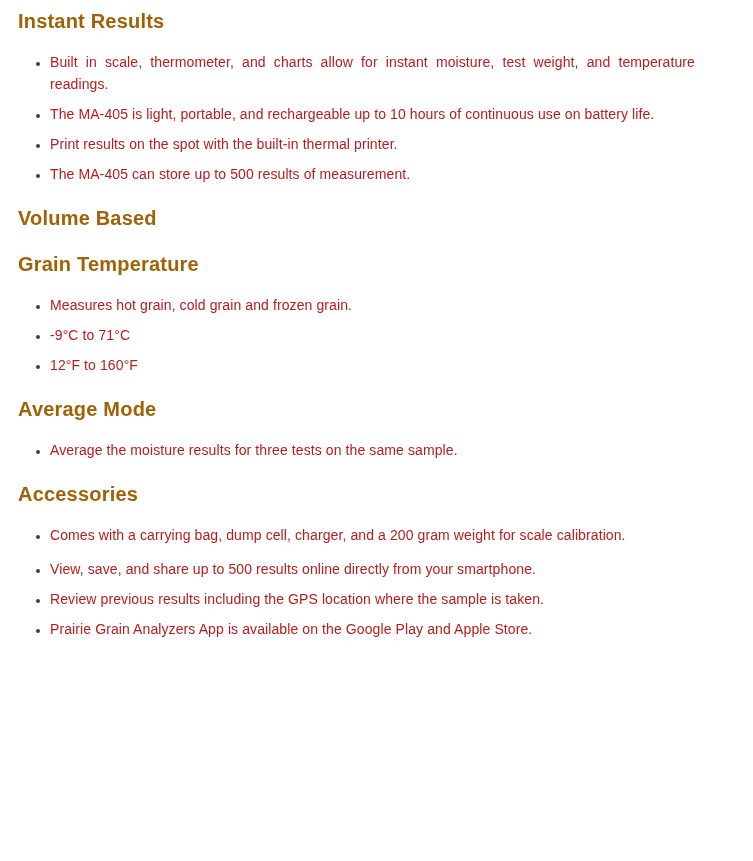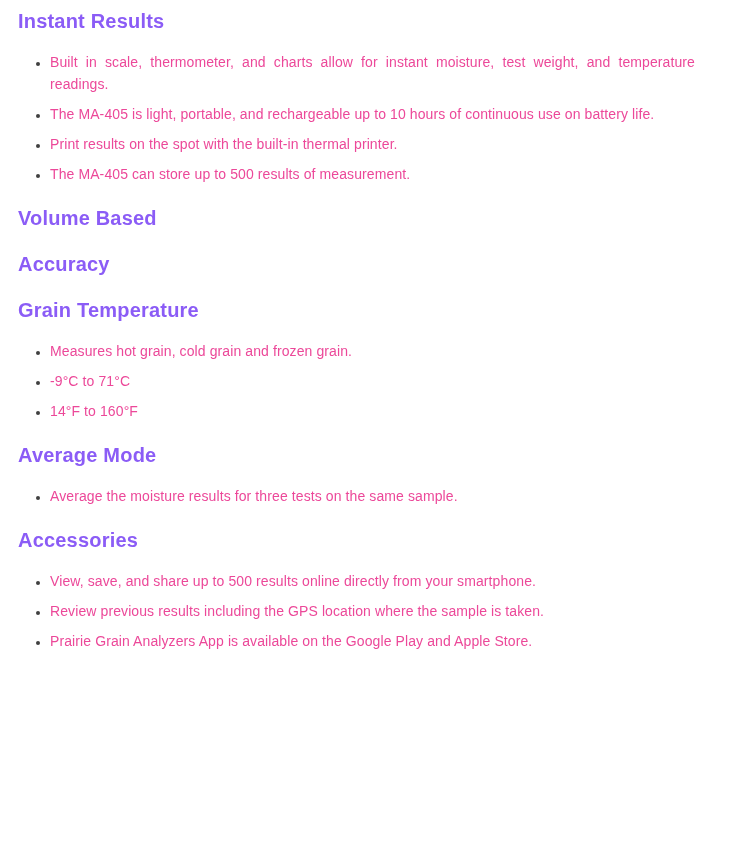--- a/index.html
+++ b/index.html
@@ -10,37 +10,37 @@
   body {
     font-family: "Liberation Sans", "DejaVu Sans", sans-serif;
     color: #404040;
     padding: 8px 58px 10px 18px;
   }
   .content-section h2 {
     font-family: "Liberation Sans", "DejaVu Sans", sans-serif;
     font-size: 20px;
     font-weight: 700;
     line-height: 26px;
-    color: #8b5cf6;
+    color: #a16207;
     letter-spacing: 0.2px;
     margin-top: 20px;
     margin-bottom: 17px;
   }
   .content-section:first-of-type h2 {
     margin-top: 0;
   }
   .content-section ul {
     list-style: disc outside;
     padding-left: 32px;
     margin: 0 0 12px 0;
   }
   .content-section li {
     font-size: 14px;
     line-height: 22px;
-    color: #ec4899;
+    color: #b91c1c;
     letter-spacing: 0.1px;
     text-align: justify;
     margin-bottom: 8px;
   }
   .content-section li::marker {
     color: #404040;
     font-size: 12px;
   }
 </style>
 </head>
@@ -56,41 +56,43 @@
       <li>Print results on the spot with the built-in thermal printer.</li>
       <li>The MA-405 can store up to 500 results of measurement.</li>
     </ul>
   </section>
 
   <section class="content-section">
     <h2>Volume Based</h2>
   </section>
 
   <section class="content-section">
-    <h2>Accuracy</h2>
   </section>
 
   <section class="content-section">
     <h2>Grain Temperature</h2>
     <ul>
       <li>Measures hot grain, cold grain and frozen grain.</li>
       <li>-9°C to 71°C</li>
-      <li>14°F to 160°F</li>
+      <li>12°F to 160°F</li>
     </ul>
   </section>
 
   <section class="content-section">
     <h2>Average Mode</h2>
     <ul>
       <li>Average the moisture results for three tests on the same sample.</li>
     </ul>
   </section>
 
   <section class="content-section">
     <h2>Accessories</h2>
+    <ul>
+      <li>Comes with a carrying bag, dump cell, charger, and a 200 gram weight for scale calibration.</li>
+    </ul>
   </section>
 
   <section class="content-section">
     <ul>
       <li>View, save, and share up to 500 results online directly from your smartphone.</li>
       <li>Review previous results including the GPS location where the sample is taken.</li>
       <li>Prairie Grain Analyzers App is available on the Google Play and Apple Store.</li>
     </ul>
   </section>
 

